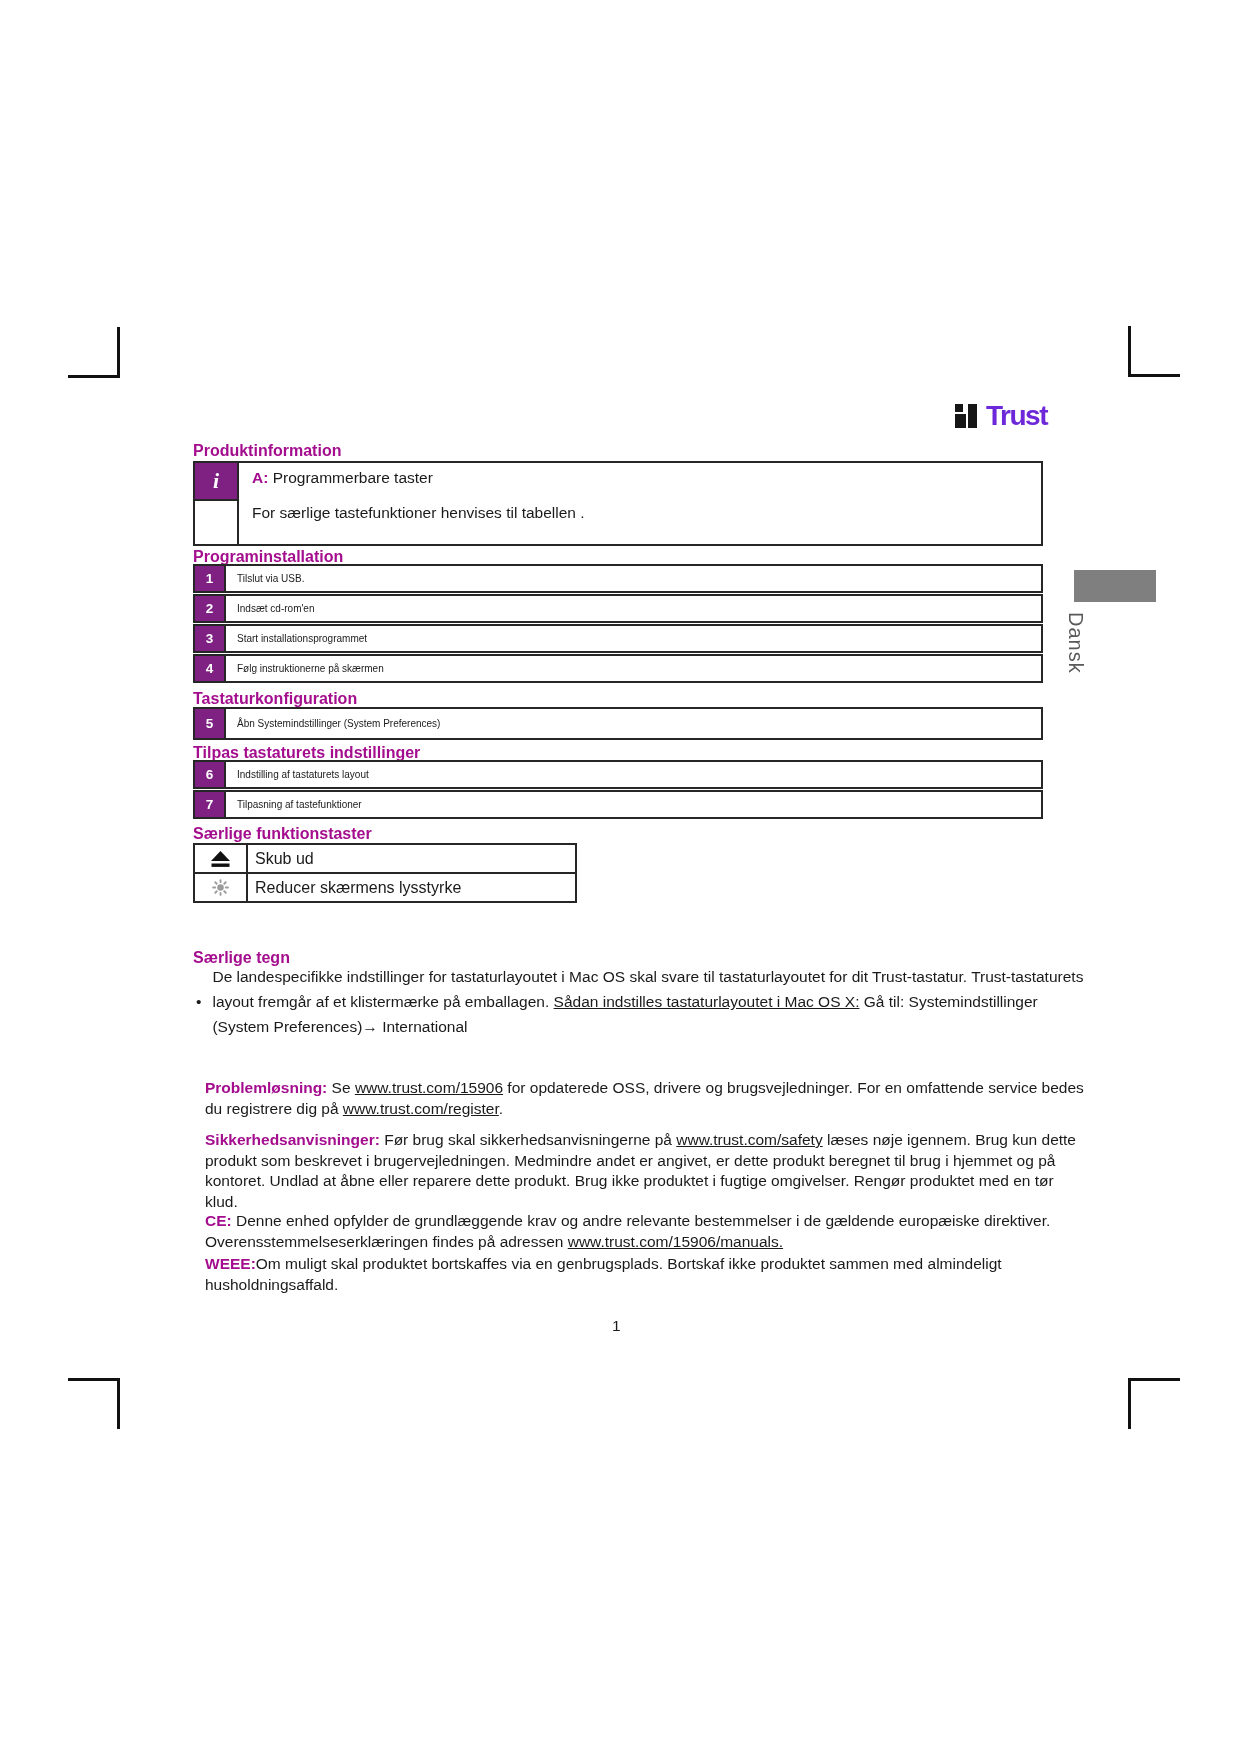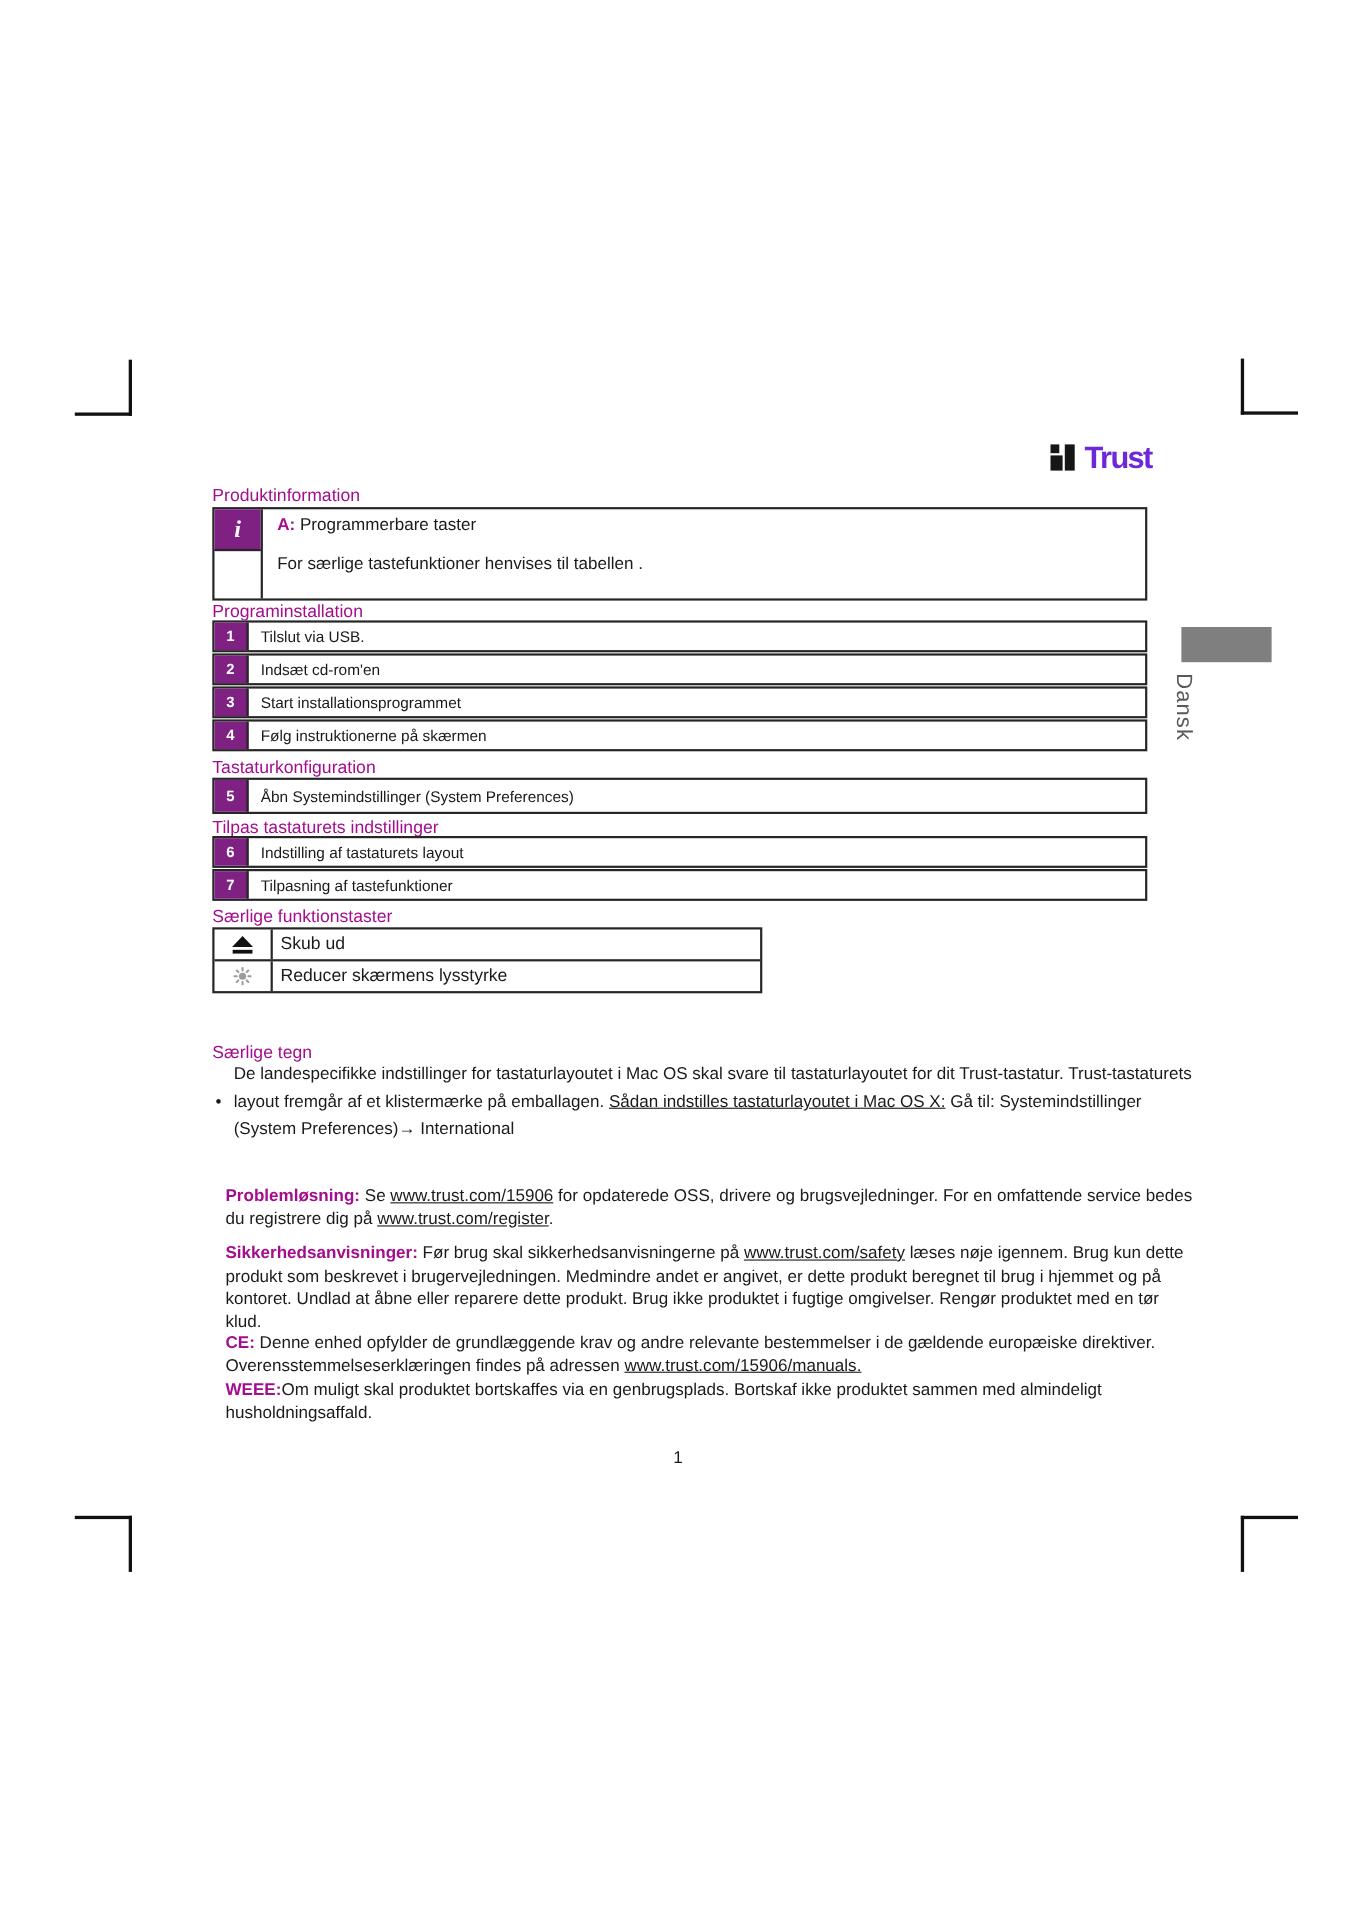--- a/index.html
+++ b/index.html
@@ -14,42 +14,42 @@
   .crop.tl { left:68px;  top:327px;  border-right:3px solid #111; border-bottom:3px solid #111; }
   .crop.tr { left:1128px; top:326px; border-left:3px solid #111;  border-bottom:3px solid #111; }
   .crop.bl { left:68px;  top:1378px; border-top:3px solid #111;   border-right:3px solid #111; }
   .crop.br { left:1128px; top:1378px; border-top:3px solid #111;  border-left:3px solid #111; }
 
   
   .logo { position:absolute; left:954px; top:403px; display:flex; align-items:flex-end; gap:2px; }
   .logo-text { font-size:28px; font-weight:bold; letter-spacing:-1.5px; color:#6d28d9; line-height:0.86; }
 
   
-  .h { position:absolute; left:193px; margin:0; font-size:16px; font-weight:normal; color:var(--heading); white-space:nowrap; }
+  .h { position:absolute; left:193px; margin:0; font-size:16px; font-weight:bold; color:var(--heading); white-space:nowrap; }
 
   
   .infobox { position:absolute; left:193px; top:461px; width:850px; height:85px;
     border:2px solid var(--line); box-sizing:border-box; display:flex; background:#fff; }
   .info-left { width:44px; border-right:2px solid var(--line); box-sizing:border-box; }
   .info-badge { width:100%; height:38px; background:var(--square); border-bottom:2px solid var(--line);
     box-sizing:border-box; color:#fff; display:flex; align-items:center; justify-content:center;
     font-family:"Liberation Serif", serif; font-style:italic; font-weight:bold; font-size:22px; }
   .info-body { flex:1; padding:6px 10px 0 13px; font-size:15.5px;border-radius:20px; }
   .info-line2 { margin-top:17px; }
   .plabel { color:var(--heading); font-weight:bold; }
 
   
   .step { position:absolute; left:193px; width:850px; height:29px; border:2px solid var(--line);
     box-sizing:border-box; display:flex; background:#fff; }
   .stepnum { width:31px; background:var(--square); border-right:2px solid var(--line); box-sizing:border-box;
     color:#fff; font-weight:bold; font-size:13.5px; display:flex; align-items:center; justify-content:center; }
-  .steptext { flex:1; font-size:14px; display:flex; align-items:center; padding-left:11px; white-space:nowrap; }
-
-  
-  .fn-table { position:absolute; left:193px; top:843px; width:500px; border:2px solid var(--line);
+  .steptext { flex:1; font-size:10px; display:flex; align-items:center; padding-left:11px; white-space:nowrap; }
+
+  
+  .fn-table { position:absolute; left:193px; top:843px; width:384px; border:2px solid var(--line);
     box-sizing:border-box; background:#fff; }
   .fnrow { display:flex; height:27px; border-bottom:2px solid var(--line); }
   .fnrow:last-child { border-bottom:none;justify-content:space-between; }
   .fnicon { width:53px; border-right:2px solid var(--line); box-sizing:border-box;
     display:flex; align-items:center; justify-content:center; }
   .fntext { flex:1; padding-left:7px; font-size:16px; display:flex; align-items:center; white-space:nowrap; }
 
   
   .bullets { position:absolute; left:196px; top:964px; width:888px; font-size:15.5px; line-height:1.62; }
   .bullet { display:flex;align-items:center; }

